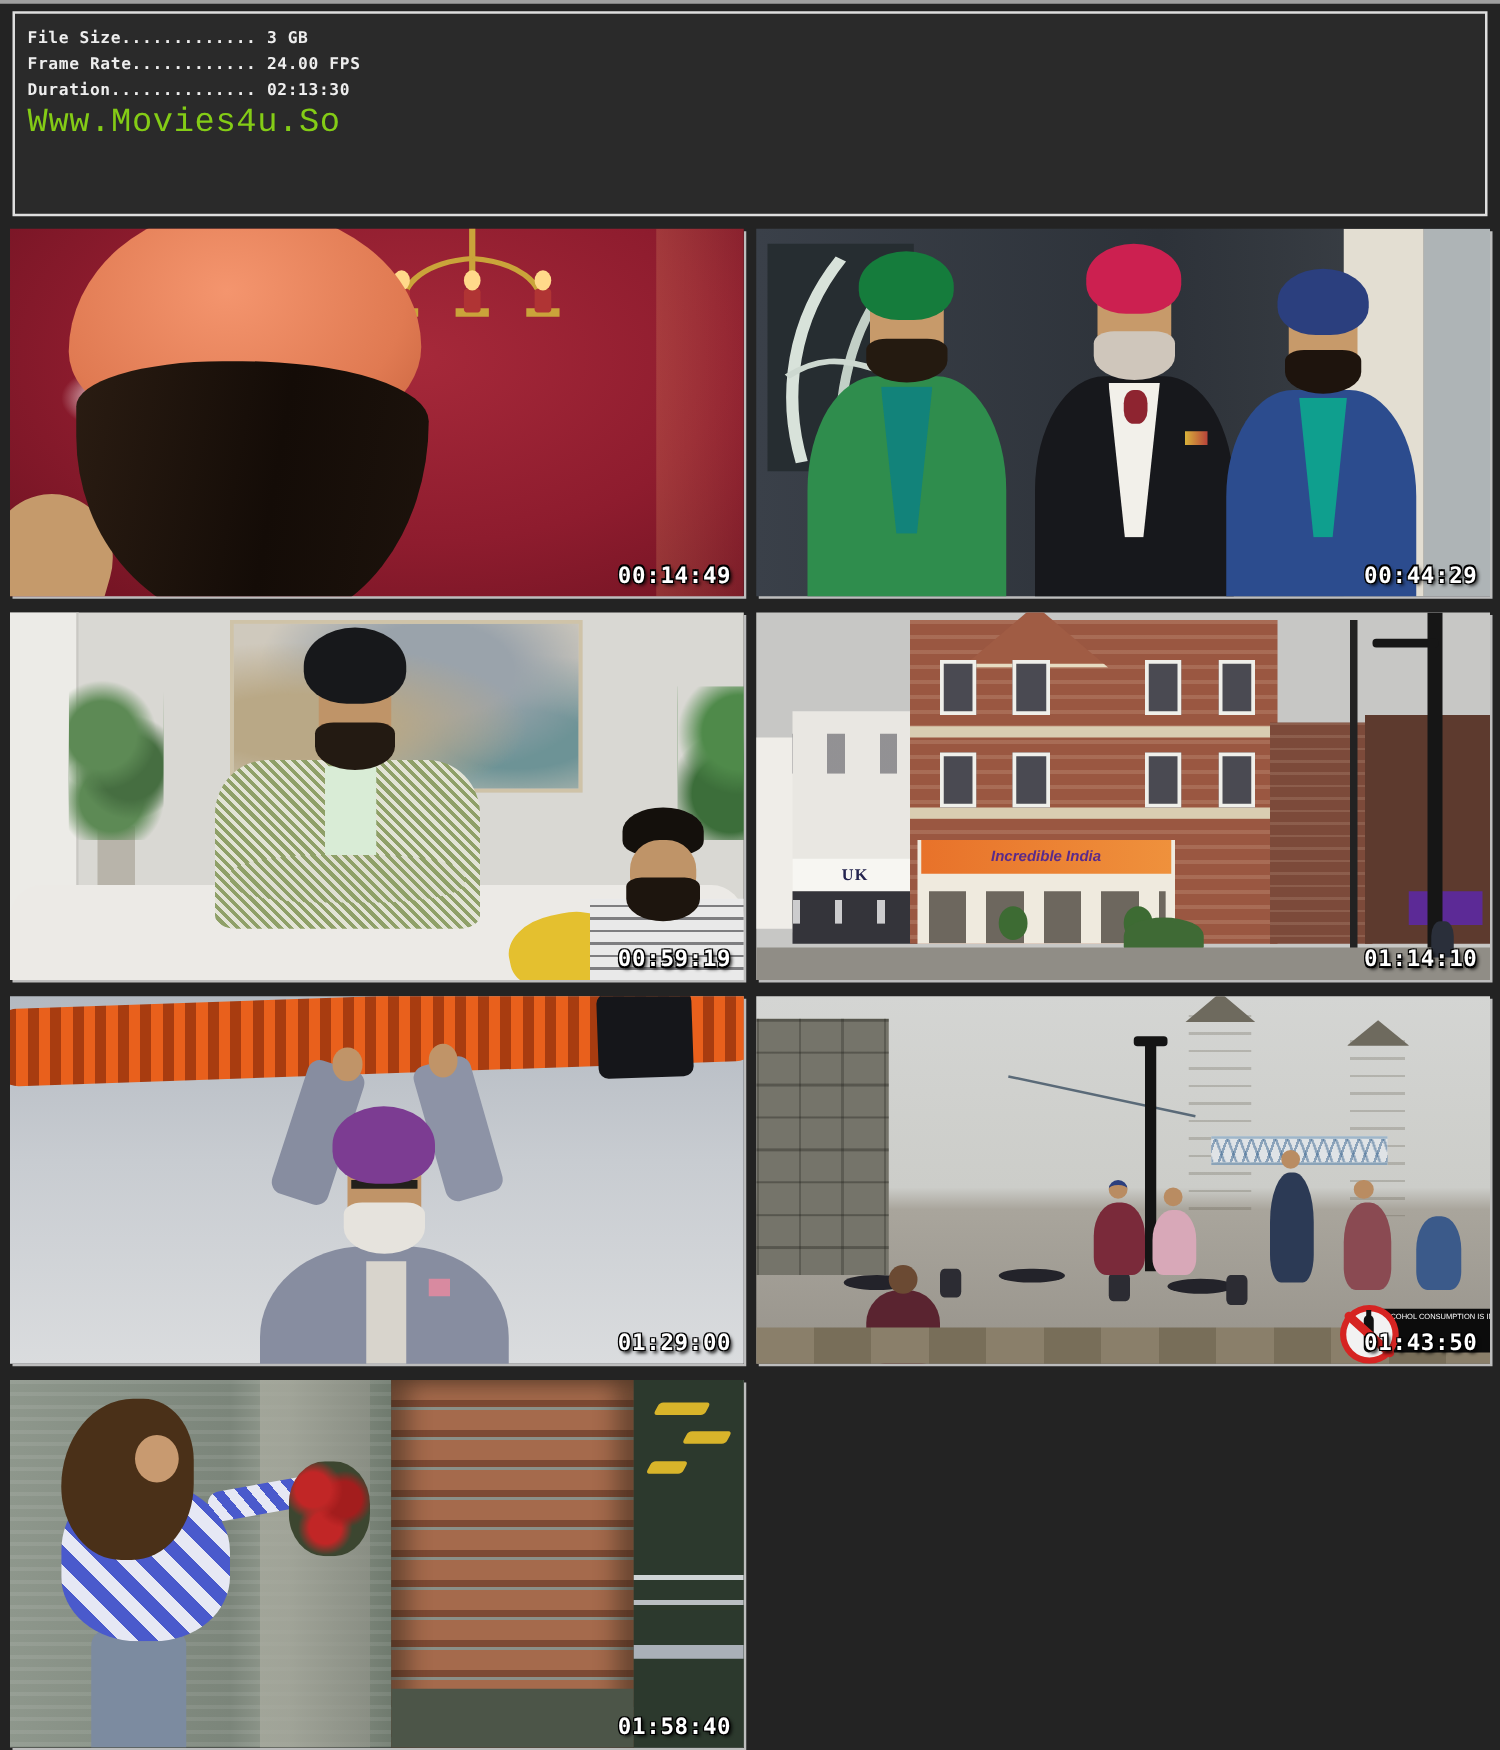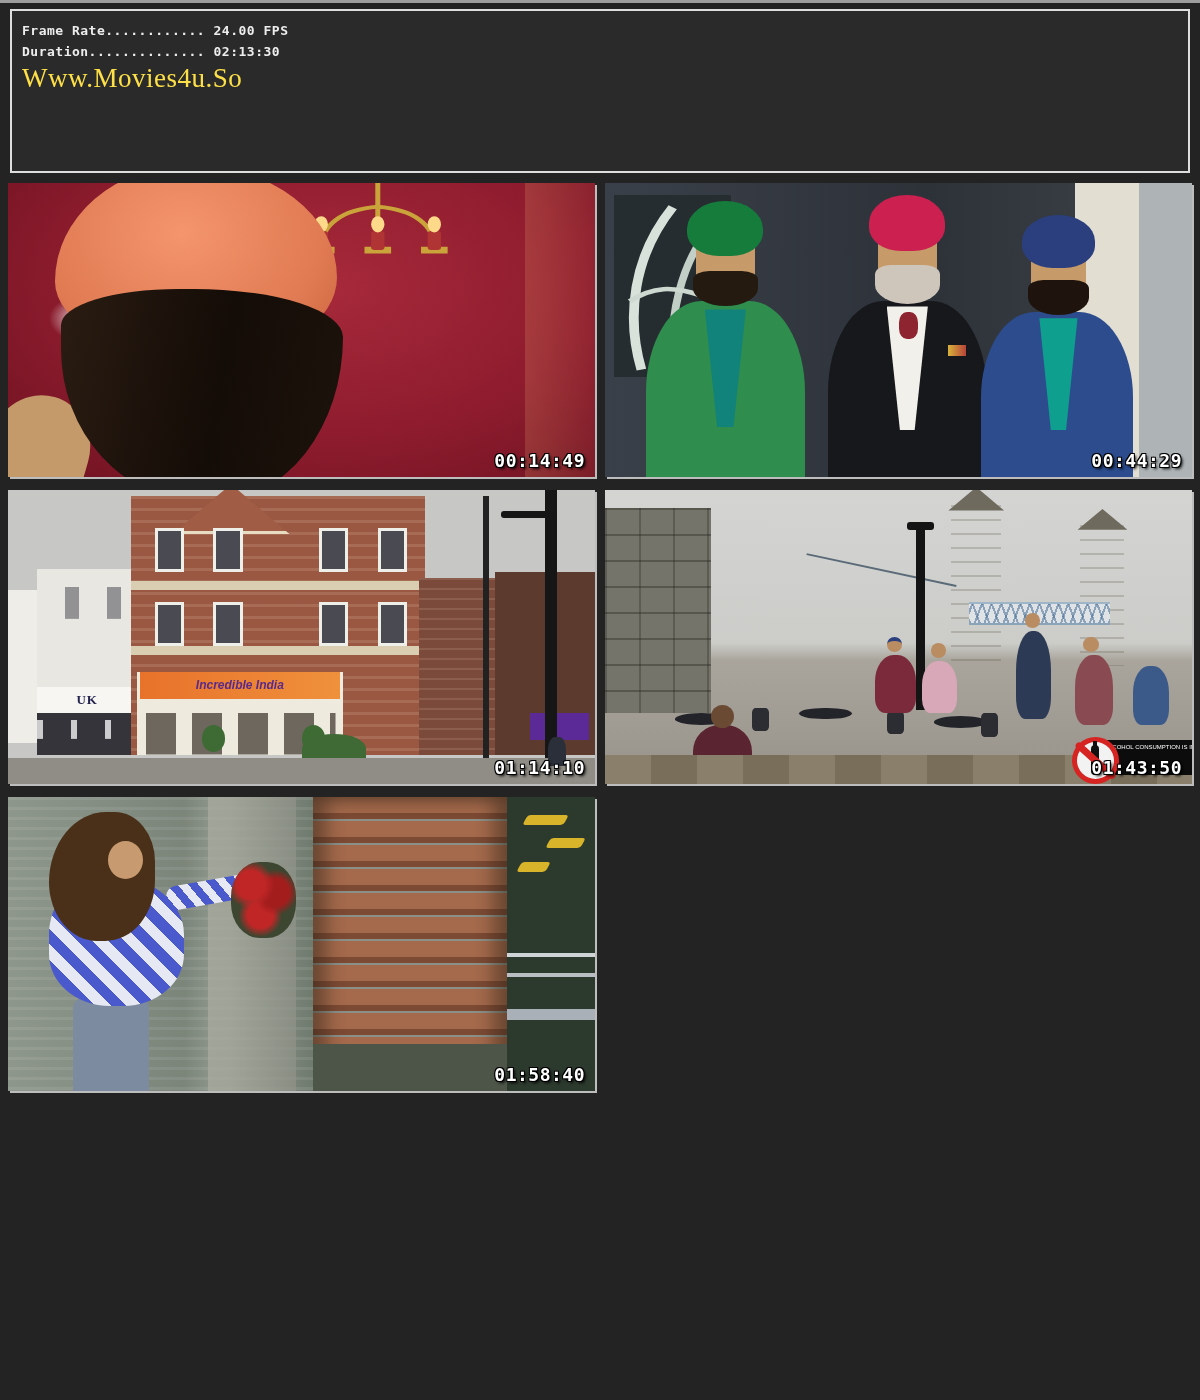--- a/index.html
+++ b/index.html
@@ -4,21 +4,21 @@
 <style>
   html,body{margin:0;padding:0;background:#232323;}
   .page{position:relative;width:1200px;height:1400px;background:#232323;overflow:hidden;
         font-family:"DejaVu Sans Mono", monospace;}
   .top-edge{height:3px;background:#9e9e9e;}
 
   
   .info-box{margin:6px 10px 10px 10px;height:151px;border:2px solid #dedede;background:#2a2a2a;
             padding:9px 0 0 10px;box-sizing:content-box;overflow:hidden;}
   .info-line{font-size:13px;line-height:21px;font-weight:bold;color:#ededed;letter-spacing:.5px;white-space:pre;}
-  .watermark{font-family:Liberation Serif, serif;font-size:27px;line-height:30px;color:#fde047;
+  .watermark{font-family:Liberation Mono, monospace;font-size:27px;line-height:30px;color:#84cc16;
              letter-spacing:.5px;margin-top:1px;}
 
   
   .grid{display:grid;grid-template-columns:587px 587px;grid-auto-rows:294px;column-gap:10px;row-gap:13px;
         padding:0 8px;}
   .t{position:relative;overflow:hidden;background:#555;box-shadow:2px 2px 0 #bdbdbd;}
   .t *{position:absolute;}
   .ts{position:absolute;right:10px;bottom:6px;z-index:30;font-family:"DejaVu Sans Mono",monospace;
       font-weight:bold;font-size:18px;color:#fff;letter-spacing:.5px;
       text-shadow:1px 1px 0 #000,-1px -1px 0 #000,1px -1px 0 #000,-1px 1px 0 #000,2px 2px 3px #000;}
@@ -232,20 +232,21 @@
                           radial-gradient(circle at 45% 70%,#c12626 0 20%,transparent 34%),#3c4630;}
   .s8 .jeans8{left:11%;top:68%;width:13%;height:32%;background:#7c8ba0;border-radius:12px 12px 0 0;}
 </style>
 </head>
 <body>
 
 <div class="page">
   <div class="top-edge"></div>
 
   <div class="info-box">
+    <div class="info-line">File Size............. 3 GB</div>
     <div class="info-line">Frame Rate............ 24.00 FPS</div>
     <div class="info-line">Duration.............. 02:13:30</div>
     <div class="watermark">Www.Movies4u.So</div>
   </div>
 
   <div class="grid">
 
     <div class="t s1" aria-label="close-up of man in orange turban with long dark beard, red wallpapered room with gold chandelier">
       <div class="wallpanel"></div>
       <svg class="chandelier" viewBox="0 0 120 100" preserveAspectRatio="none">
@@ -293,20 +294,40 @@
       <div class="m2-bd"></div>
       <div class="m2-tb tb"></div>
       <div class="m3-torso"></div>
       <div class="m3-shirt"></div>
       <div class="m3-fc fc"></div>
       <div class="m3-bd"></div>
       <div class="m3-tb tb"></div>
       <span class="ts">00:44:29</span>
     </div>
 
+    <div class="t s4" aria-label="man in black turban and checked blazer on white sofa, second man with yellow pillow">
+      <div class="panel"></div>
+      <div class="art"></div>
+      <div class="tree-pot"></div>
+      <div class="tree"></div>
+      <div class="plant-r"></div>
+      <div class="sofa"></div>
+      <div class="ma-blazer"></div>
+      <div class="ma-shirt"></div>
+      <div class="ma-arm"></div>
+      <div class="ma-fc"></div>
+      <div class="ma-bd"></div>
+      <div class="ma-tb"></div>
+      <div class="pillow"></div>
+      <div class="mb-hoodie"></div>
+      <div class="mb-hair"></div>
+      <div class="mb-fc"></div>
+      <div class="mb-bd"></div>
+      <span class="ts">00:59:19</span>
+    </div>
 
     <div class="t s5" aria-label="brick street with Incredible India storefront and UK shop">
       <div class="bldg-far"></div>
       <div class="bldg-left"></div>
       <div class="uk-sign">UK</div>
       <div class="shop-dark"></div>
       <div class="bldg-main"></div>
       <div class="gable"></div>
       <div class="band1"></div>
       <div class="band2"></div>
@@ -327,20 +348,36 @@
       <div class="purple-sign"></div>
       <div class="pole-thin"></div>
       <div class="lamp"></div>
       <div class="lamp-arm"></div>
       <div class="bush"></div>
       <div class="street"></div>
       <div class="ped"></div>
       <span class="ts">01:14:10</span>
     </div>
 
+    <div class="t s6" aria-label="man in purple turban and grey suit hanging from orange pipe against sky">
+      <div class="pipe"></div>
+      <div class="pipe-band"></div>
+      <div class="arm-l"></div>
+      <div class="arm-r"></div>
+      <div class="hand-l"></div>
+      <div class="hand-r"></div>
+      <div class="suit"></div>
+      <div class="shirt"></div>
+      <div class="psquare"></div>
+      <div class="face"></div>
+      <div class="glasses"></div>
+      <div class="beard"></div>
+      <div class="turban"></div>
+      <span class="ts">01:29:00</span>
+    </div>
 
     <div class="t s7" aria-label="cafe terrace in front of Tower Bridge with alcohol warning strip">
       <div class="cable"></div>
       <div class="tower t1"></div>
       <div class="tower t2"></div>
       <div class="roof1"></div>
       <div class="roof2"></div>
       <div class="span"></div>
       <div class="wall"></div>
       <div class="lamp7-top"></div>

